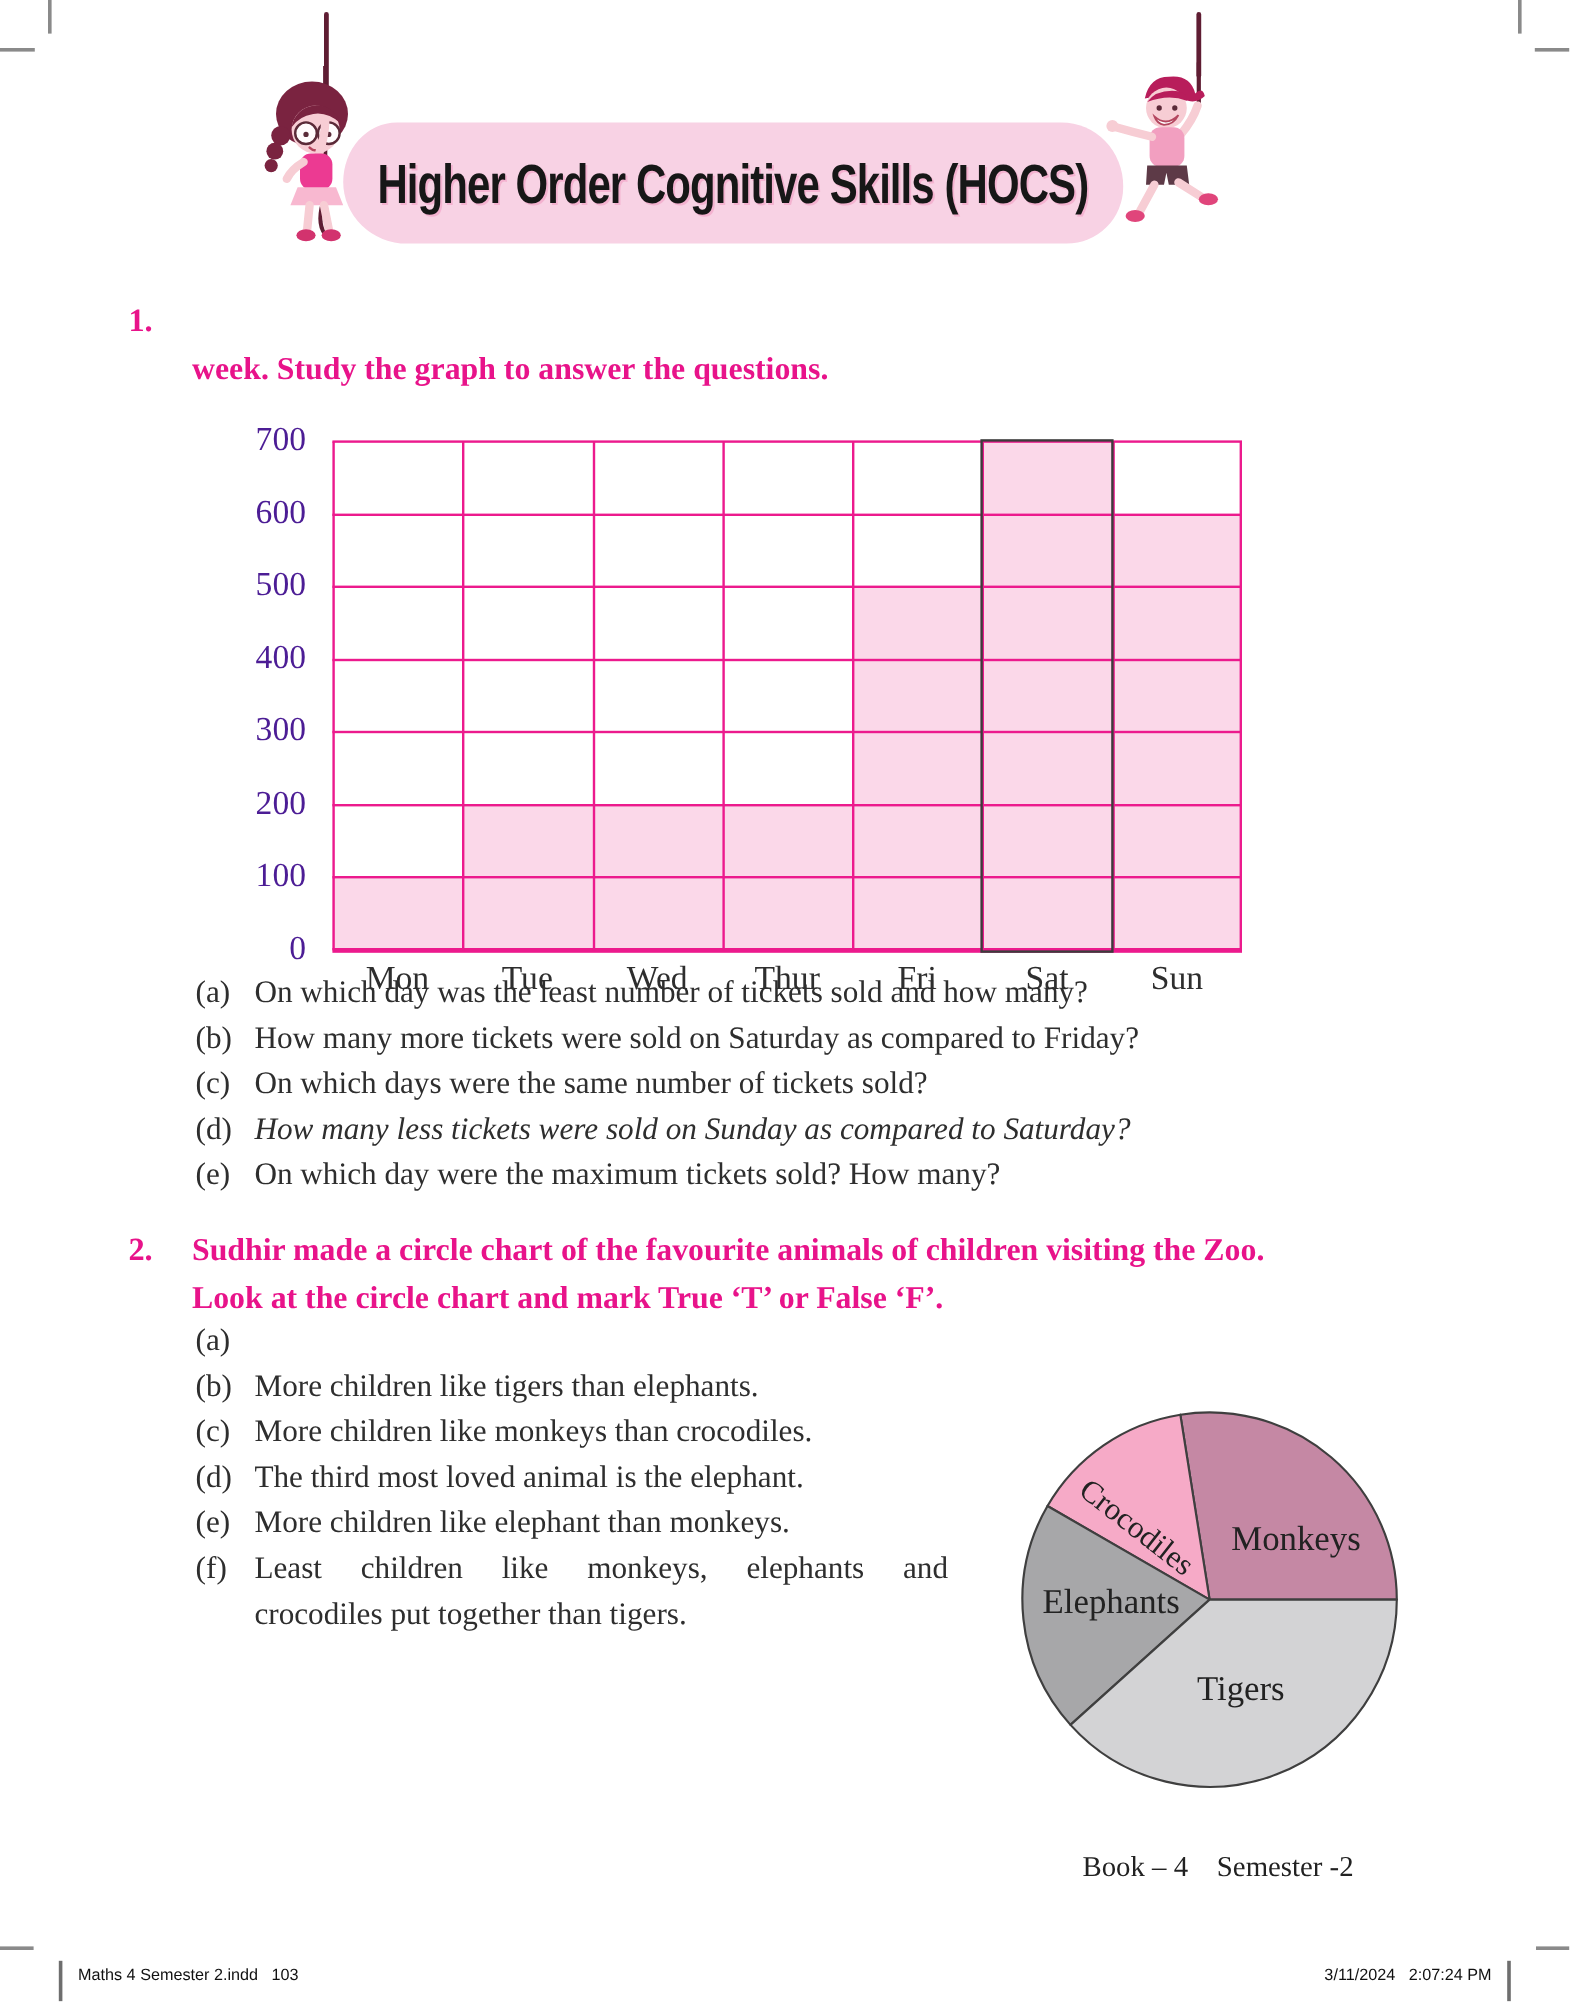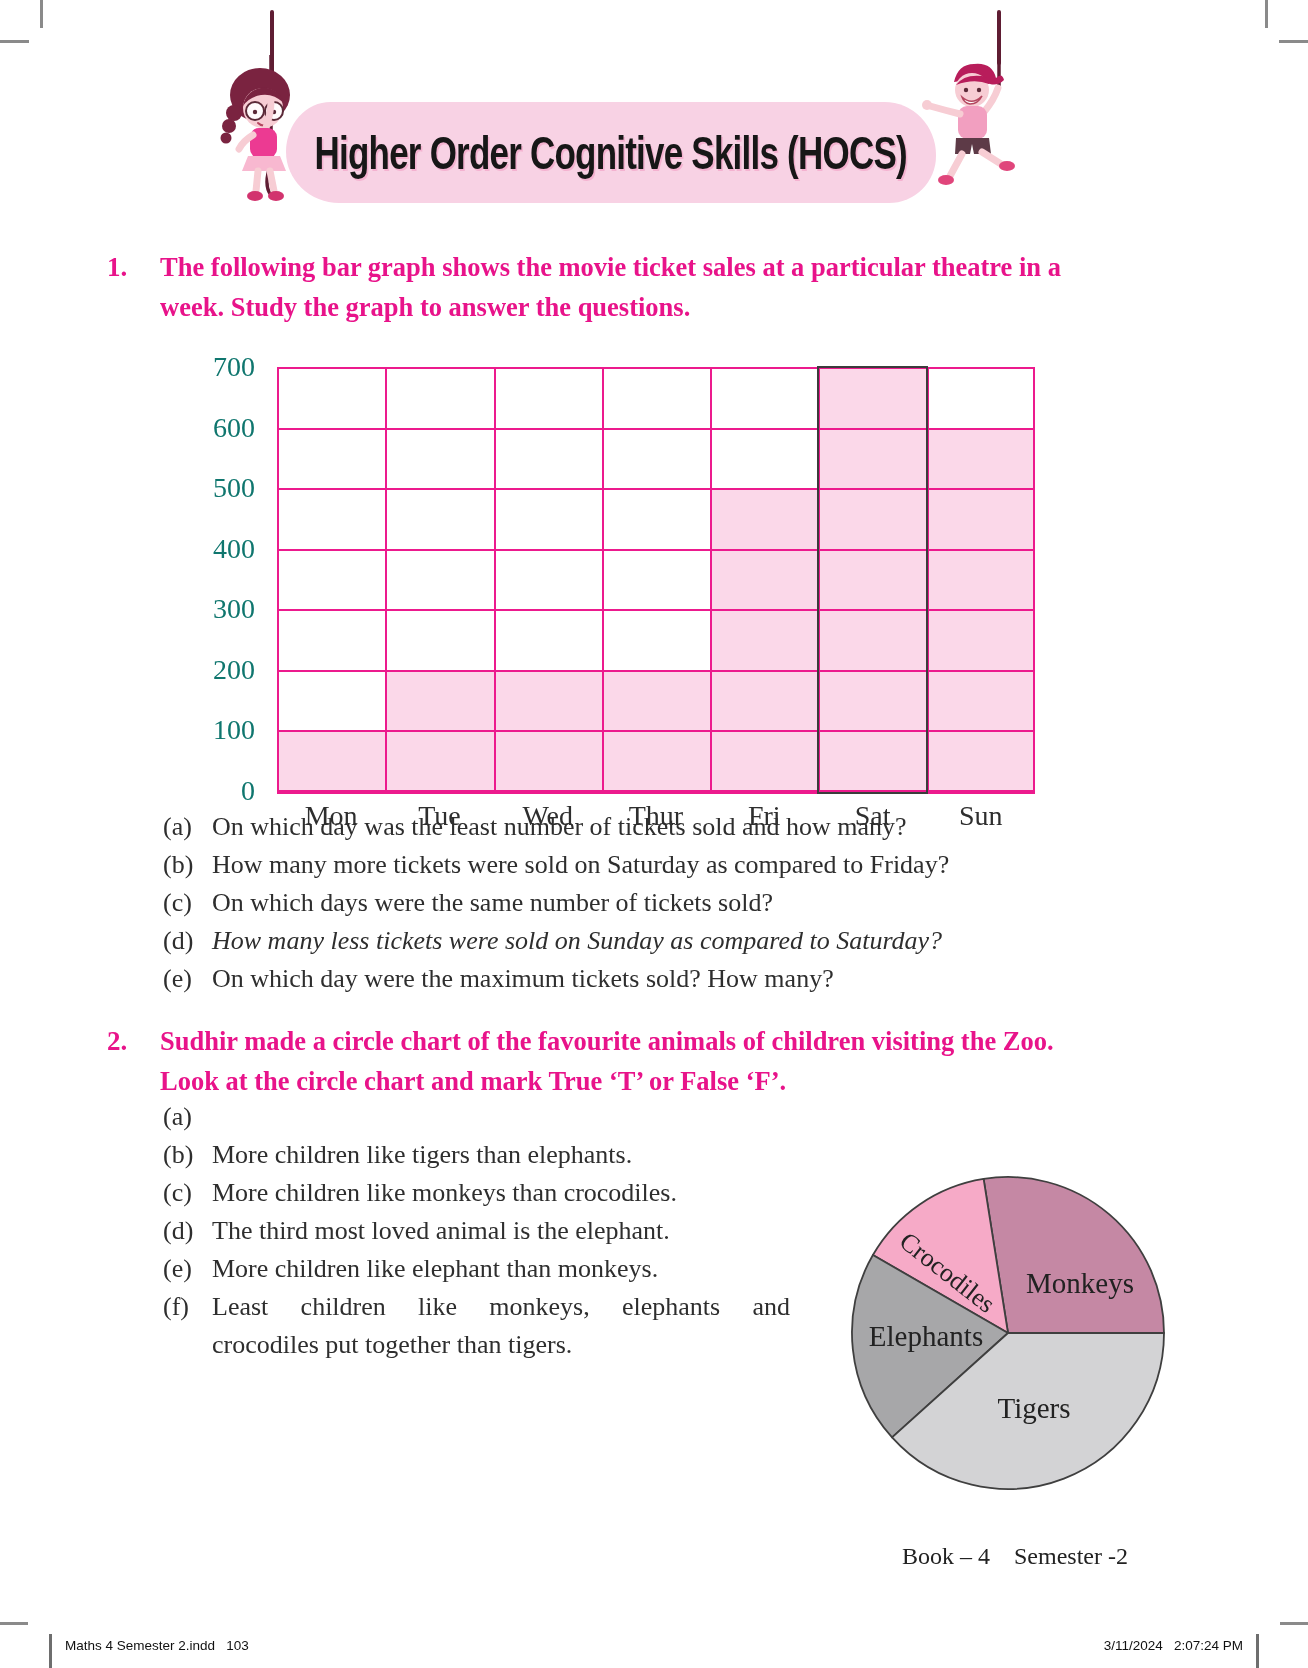--- a/index.html
+++ b/index.html
@@ -30,21 +30,21 @@
   .prompt-line { position:absolute; font-weight:bold; font-size:26.5px; color:#e8138a; white-space:nowrap; }
   
   .item-label { position:absolute; font-size:26px; color:#2e2e2e; }
   .item-text  { position:absolute; font-size:26px; color:#2e2e2e; white-space:nowrap; }
   .justify-line { white-space:normal; text-align:justify; text-align-last:justify; }
   
   #bar-plot { position:absolute; left:277px; top:368px; width:758px; height:424px; background:#ffffff; }
   .bar-fill { position:absolute; bottom:0; background:#fbd8e9; }
   .gridline-h { position:absolute; left:0; width:100%; height:2px; background:#ec1a8d; }
   .gridline-v { position:absolute; top:0; height:100%; width:2px; background:#ec1a8d; }
-  .ytick { position:absolute; width:70px; text-align:right; font-size:28px; color:#0f766e; }
+  .ytick { position:absolute; width:70px; text-align:right; font-size:28px; color:#4c1d95; }
   .xtick { position:absolute; text-align:center; font-size:28px; color:#2e2e2e; }
   .bar-highlight { position:absolute; border:2.5px solid #3c3c3c; background:transparent; }
   
   #pie-wrap { position:absolute; left:850px; top:1175px; width:316px; height:316px; }
   .pie-label { position:absolute; font-size:29px; color:#222; white-space:nowrap; }
   
   .page-tab {
     position:absolute; left:617px; top:1537px; width:76px; height:131px;
     background:#f9cfe2; border-radius:38px 38px 0 0; text-align:center;
   }
@@ -110,21 +110,20 @@
     <path d="M70 100 L89 112" stroke="#f7cdd4" stroke-width="7" stroke-linecap="round"></path>
     <ellipse cx="34" cy="128" rx="8" ry="5" fill="#e0457b"></ellipse>
     <ellipse cx="95" cy="114" rx="8" ry="5" fill="#e0457b"></ellipse>
   </svg>
 
   <div class="banner">
     <span class="banner-title">Higher Order Cognitive Skills (HOCS)</span>
   </div>
 
   <span class="q-num" style="left:107px; top:252px;">1.</span>
-  <span class="prompt-line" style="left:160px; top:252px;">The following bar graph shows the movie ticket sales at a particular theatre in a</span>
   <span class="prompt-line" style="left:160px; top:292px;">week. Study the graph to answer the questions.</span>
 
   <div id="bar-plot">
       <div class="bar-fill" style="left: 0px; width: 108.286px; height: 60.5714px; background: rgb(251, 216, 233);"></div>
       <div class="bar-fill" style="left: 108.286px; width: 108.286px; height: 121.143px; background: rgb(251, 216, 233);"></div>
       <div class="bar-fill" style="left: 216.571px; width: 108.286px; height: 121.143px; background: rgb(251, 216, 233);"></div>
       <div class="bar-fill" style="left: 324.857px; width: 108.286px; height: 121.143px; background: rgb(251, 216, 233);"></div>
       <div class="bar-fill" style="left: 433.143px; width: 108.286px; height: 302.857px; background: rgb(251, 216, 233);"></div>
       <div class="bar-fill" style="left: 541.429px; width: 108.286px; height: 424px; background: rgb(251, 216, 233);"></div>
       <div class="bar-fill" style="left: 649.714px; width: 108.286px; height: 363.429px; background: rgb(251, 216, 233);"></div>

